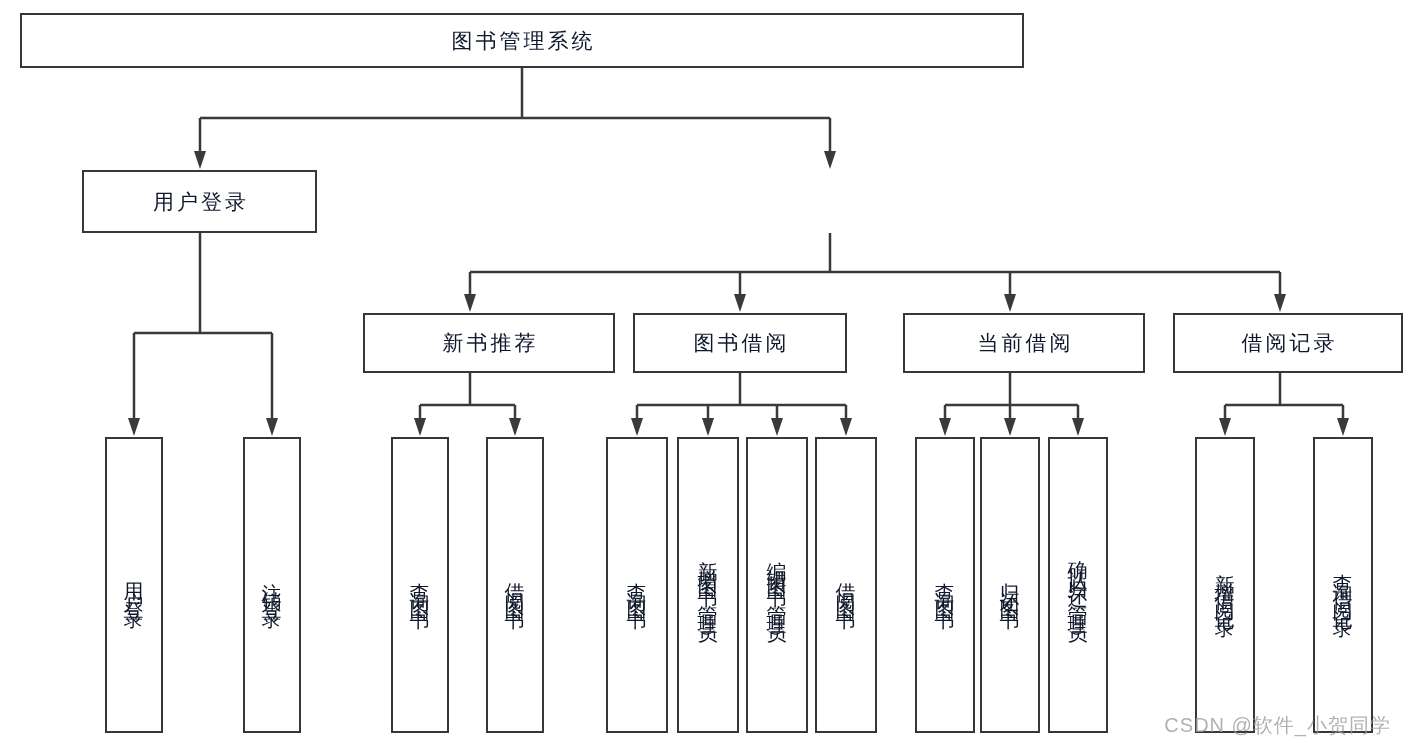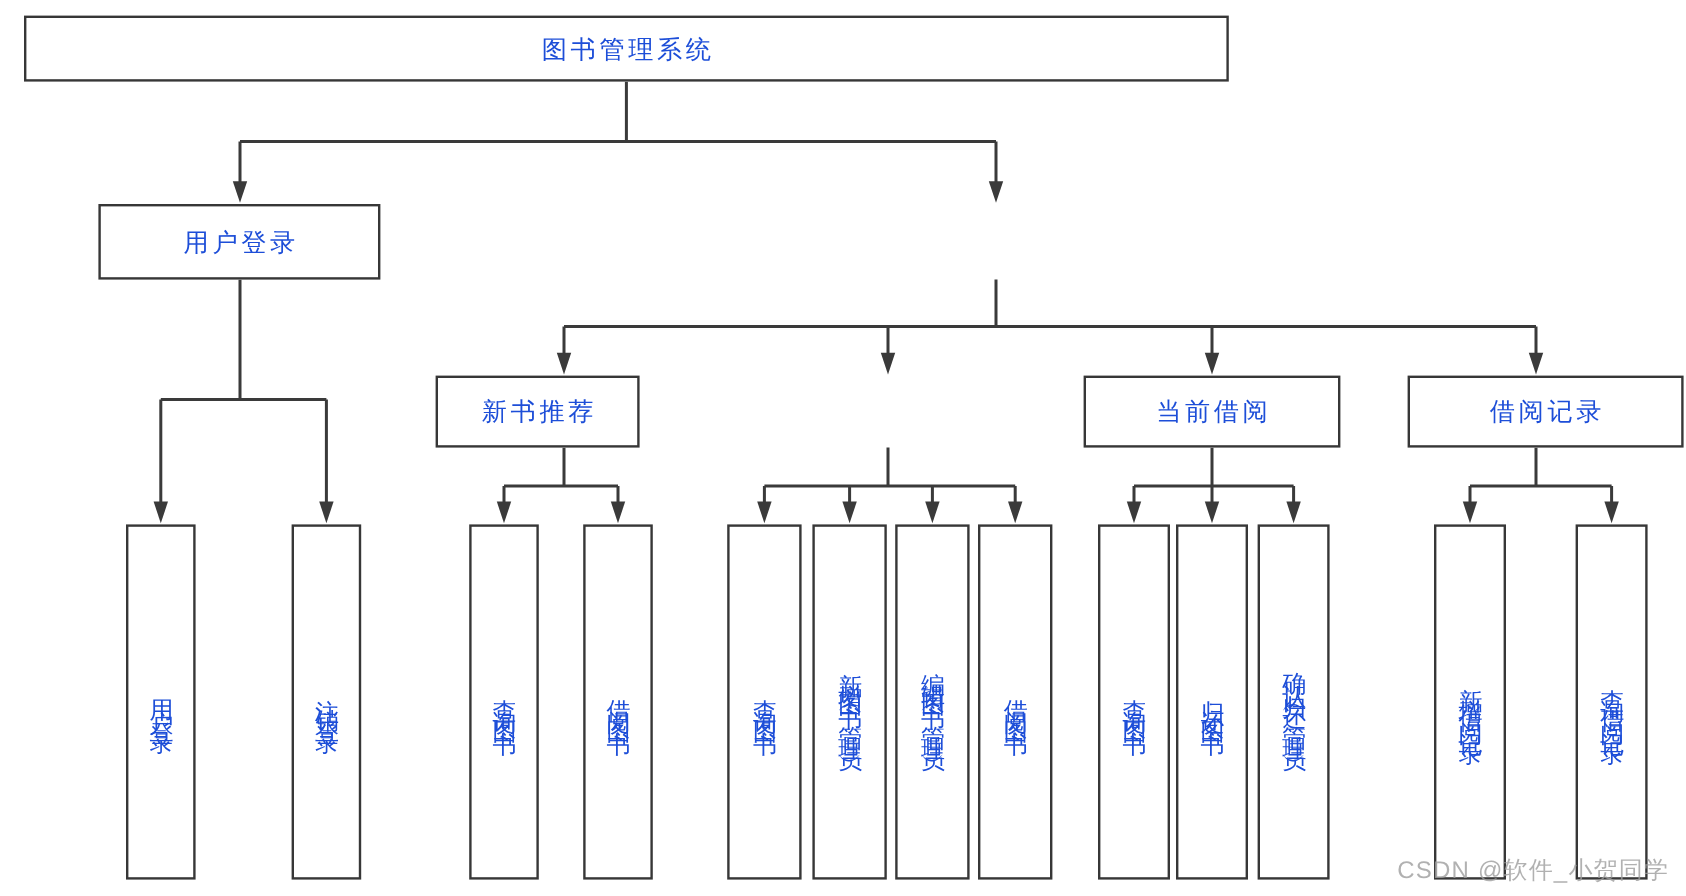--- a/index.html
+++ b/index.html
@@ -14,21 +14,21 @@
   .connector-layer {
     position: absolute;
     left: 0; top: 0;
     width: 1405px; height: 747px;
   }
   .box {
     position: absolute;
     box-sizing: border-box;
     background: #ffffff;
     border: 2.5px solid #373737;
-    color: #1d4ed8;
+    color: #0f172a;
     display: flex;
     align-items: center;
     justify-content: center;
     text-align: center;
   }
   .hbox {
     font-size: 21px;
     letter-spacing: 3px;
     text-indent: 3px;
     white-space: nowrap;
@@ -92,22 +92,23 @@
 
     <path class="cline" d="M1280 373 V405 M1225 405 H1343 M1225 405 V420 M1343 405 V420"></path>
     <polygon class="ahead" points="1219,418 1231,418 1225,436"></polygon>
     <polygon class="ahead" points="1337,418 1349,418 1343,436"></polygon>
   </svg>
 
   <div class="box hbox" style="left:20px; top:13px; width:1004px; height:55px;">图书管理系统</div>
 
   <div class="box hbox" style="left:82px; top:170px; width:235px; height:63px;">用户登录</div>
 
-  <div class="box hbox" style="left:363px; top:313px; width:170px; height:60px;">新书推荐</div>
-  <div class="box hbox" style="left:903px; top:313px; width:214px; height:60px;">当前借阅</div>
+  <div class="box hbox" style="left:363px; top:313px; width:252px; height:60px;">新书推荐</div>
+  <div class="box hbox" style="left:633px; top:313px; width:214px; height:60px;">图书借阅</div>
+  <div class="box hbox" style="left:903px; top:313px; width:242px; height:60px;">当前借阅</div>
   <div class="box hbox" style="left:1173px; top:313px; width:230px; height:60px;">借阅记录</div>
 
   <div class="box vbox" style="left:105px; top:437px; width:58px; height:296px;">用户登录</div>
   <div class="box vbox" style="left:243px; top:437px; width:58px; height:296px;">注销登录</div>
 
   <div class="box vbox" style="left:391px; top:437px; width:58px; height:296px;">查询图书</div>
   <div class="box vbox" style="left:486px; top:437px; width:58px; height:296px;">借阅图书</div>
 
   <div class="box vbox" style="left:606px; top:437px; width:62px; height:296px;">查询图书</div>
   <div class="box vbox" style="left:677px; top:437px; width:62px; height:296px;">新增图书（管理员）</div>

